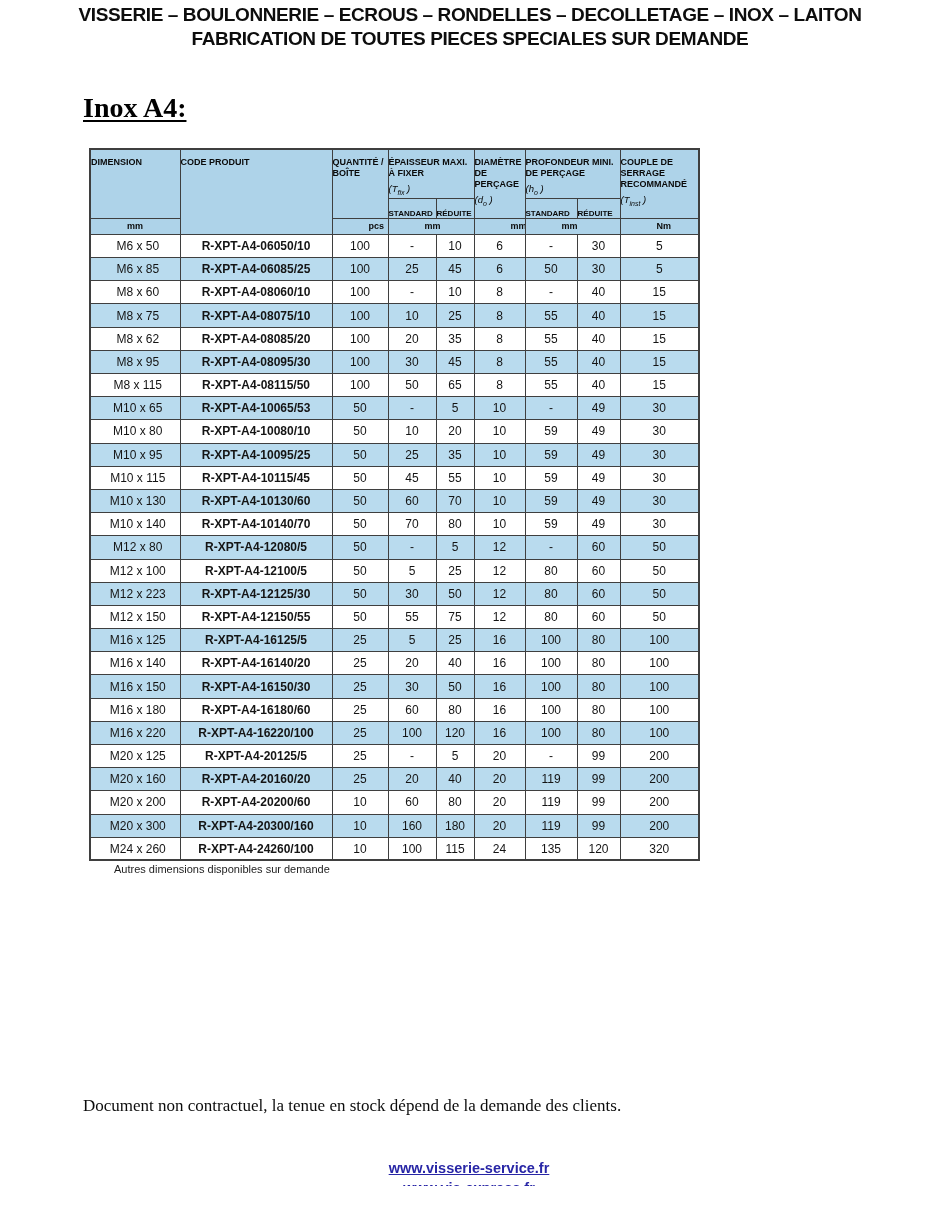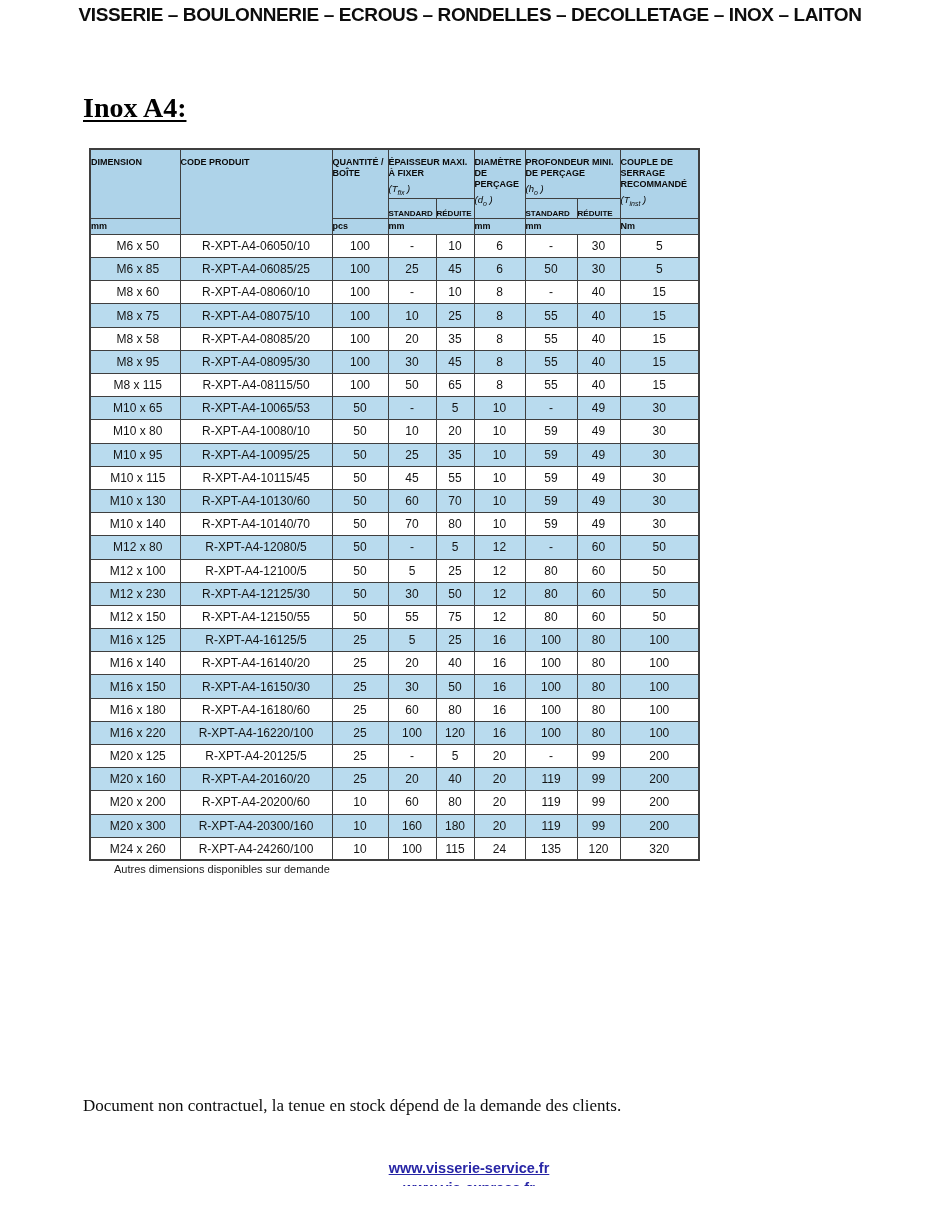--- a/index.html
+++ b/index.html
@@ -64,32 +64,32 @@
     vertical-align:top;
     text-align:left;
   }
   tr.group-row th{height:45px;padding-top:7px;line-height:11px;}
   .gsym{
     font-style:italic;font-weight:normal;
     font-size:9.5px;padding-top:4px;
   }
   .gsym sub{font-size:7px;}
   tr.sub-row th{height:20px;font-size:8px;padding-top:11px;line-height:8px;}
-  tr.unit-row th{height:16px;font-size:9px;padding-top:2px;line-height:11px;}
+  tr.unit-row th{height:16px;font-size:9px;padding-top:2px;line-height:11px;padding-left:36px;}
   .ptable tbody td{
     height:23.2px;
     font-size:12px;
     text-align:center;
     background:#ffffff;
     color:#141414;
     line-height:12px;
   }
   .ptable tbody tr.alt td{background:var(--row-alt-fill);}
   td.c-dim{text-align:left;padding-left:5px;margin-left:48px;}
-  td.c-code{font-weight:normal;}
+  td.c-code{font-weight:bold;}
   
   .footnote{
     position:absolute;top:863px;left:114px;
     font-size:11px;color:#1c1c1c;text-align:center;
   }
   
   .disclaimer{
     position:absolute;top:1096px;left:83px;
     font-family:"Liberation Serif",serif;
     font-size:17px;color:#0c0c0c;
@@ -110,20 +110,21 @@
     cursor:pointer;
   }
 </style>
 </head>
 <body>
 
 <div class="page">
 
   <div class="top-header">
     <div>VISSERIE – BOULONNERIE – ECROUS – RONDELLES – DECOLLETAGE – INOX – LAITON</div>
+    <div>FABRICATION DE TOUTES PIECES SPECIALES SUR DEMANDE</div>
   </div>
 
   <div class="section-title">Inox A4:</div>
 
   <div class="table-wrap">
     <table class="ptable">
       <colgroup>
         <col class="w1">
           <col class="w2">
           <col class="w3">
@@ -210,21 +211,21 @@
             <td class="c-code">R-XPT-A4-08075/10</td>
             <td class="c-num">100</td>
             <td class="c-num">10</td>
             <td class="c-num">25</td>
             <td class="c-num">8</td>
             <td class="c-num">55</td>
             <td class="c-num">40</td>
             <td class="c-num">15</td>
           </tr>
           <tr>
-            <td class="c-dim">M8 x 58</td>
+            <td class="c-dim">M8 x 62</td>
             <td class="c-code">R-XPT-A4-08085/20</td>
             <td class="c-num">100</td>
             <td class="c-num">20</td>
             <td class="c-num">35</td>
             <td class="c-num">8</td>
             <td class="c-num">55</td>
             <td class="c-num">40</td>
             <td class="c-num">15</td>
           </tr>
           <tr class="alt">
@@ -331,21 +332,21 @@
             <td class="c-code">R-XPT-A4-12100/5</td>
             <td class="c-num">50</td>
             <td class="c-num">5</td>
             <td class="c-num">25</td>
             <td class="c-num">12</td>
             <td class="c-num">80</td>
             <td class="c-num">60</td>
             <td class="c-num">50</td>
           </tr>
           <tr class="alt">
-            <td class="c-dim">M12 x 230</td>
+            <td class="c-dim">M12 x 223</td>
             <td class="c-code">R-XPT-A4-12125/30</td>
             <td class="c-num">50</td>
             <td class="c-num">30</td>
             <td class="c-num">50</td>
             <td class="c-num">12</td>
             <td class="c-num">80</td>
             <td class="c-num">60</td>
             <td class="c-num">50</td>
           </tr>
           <tr>

